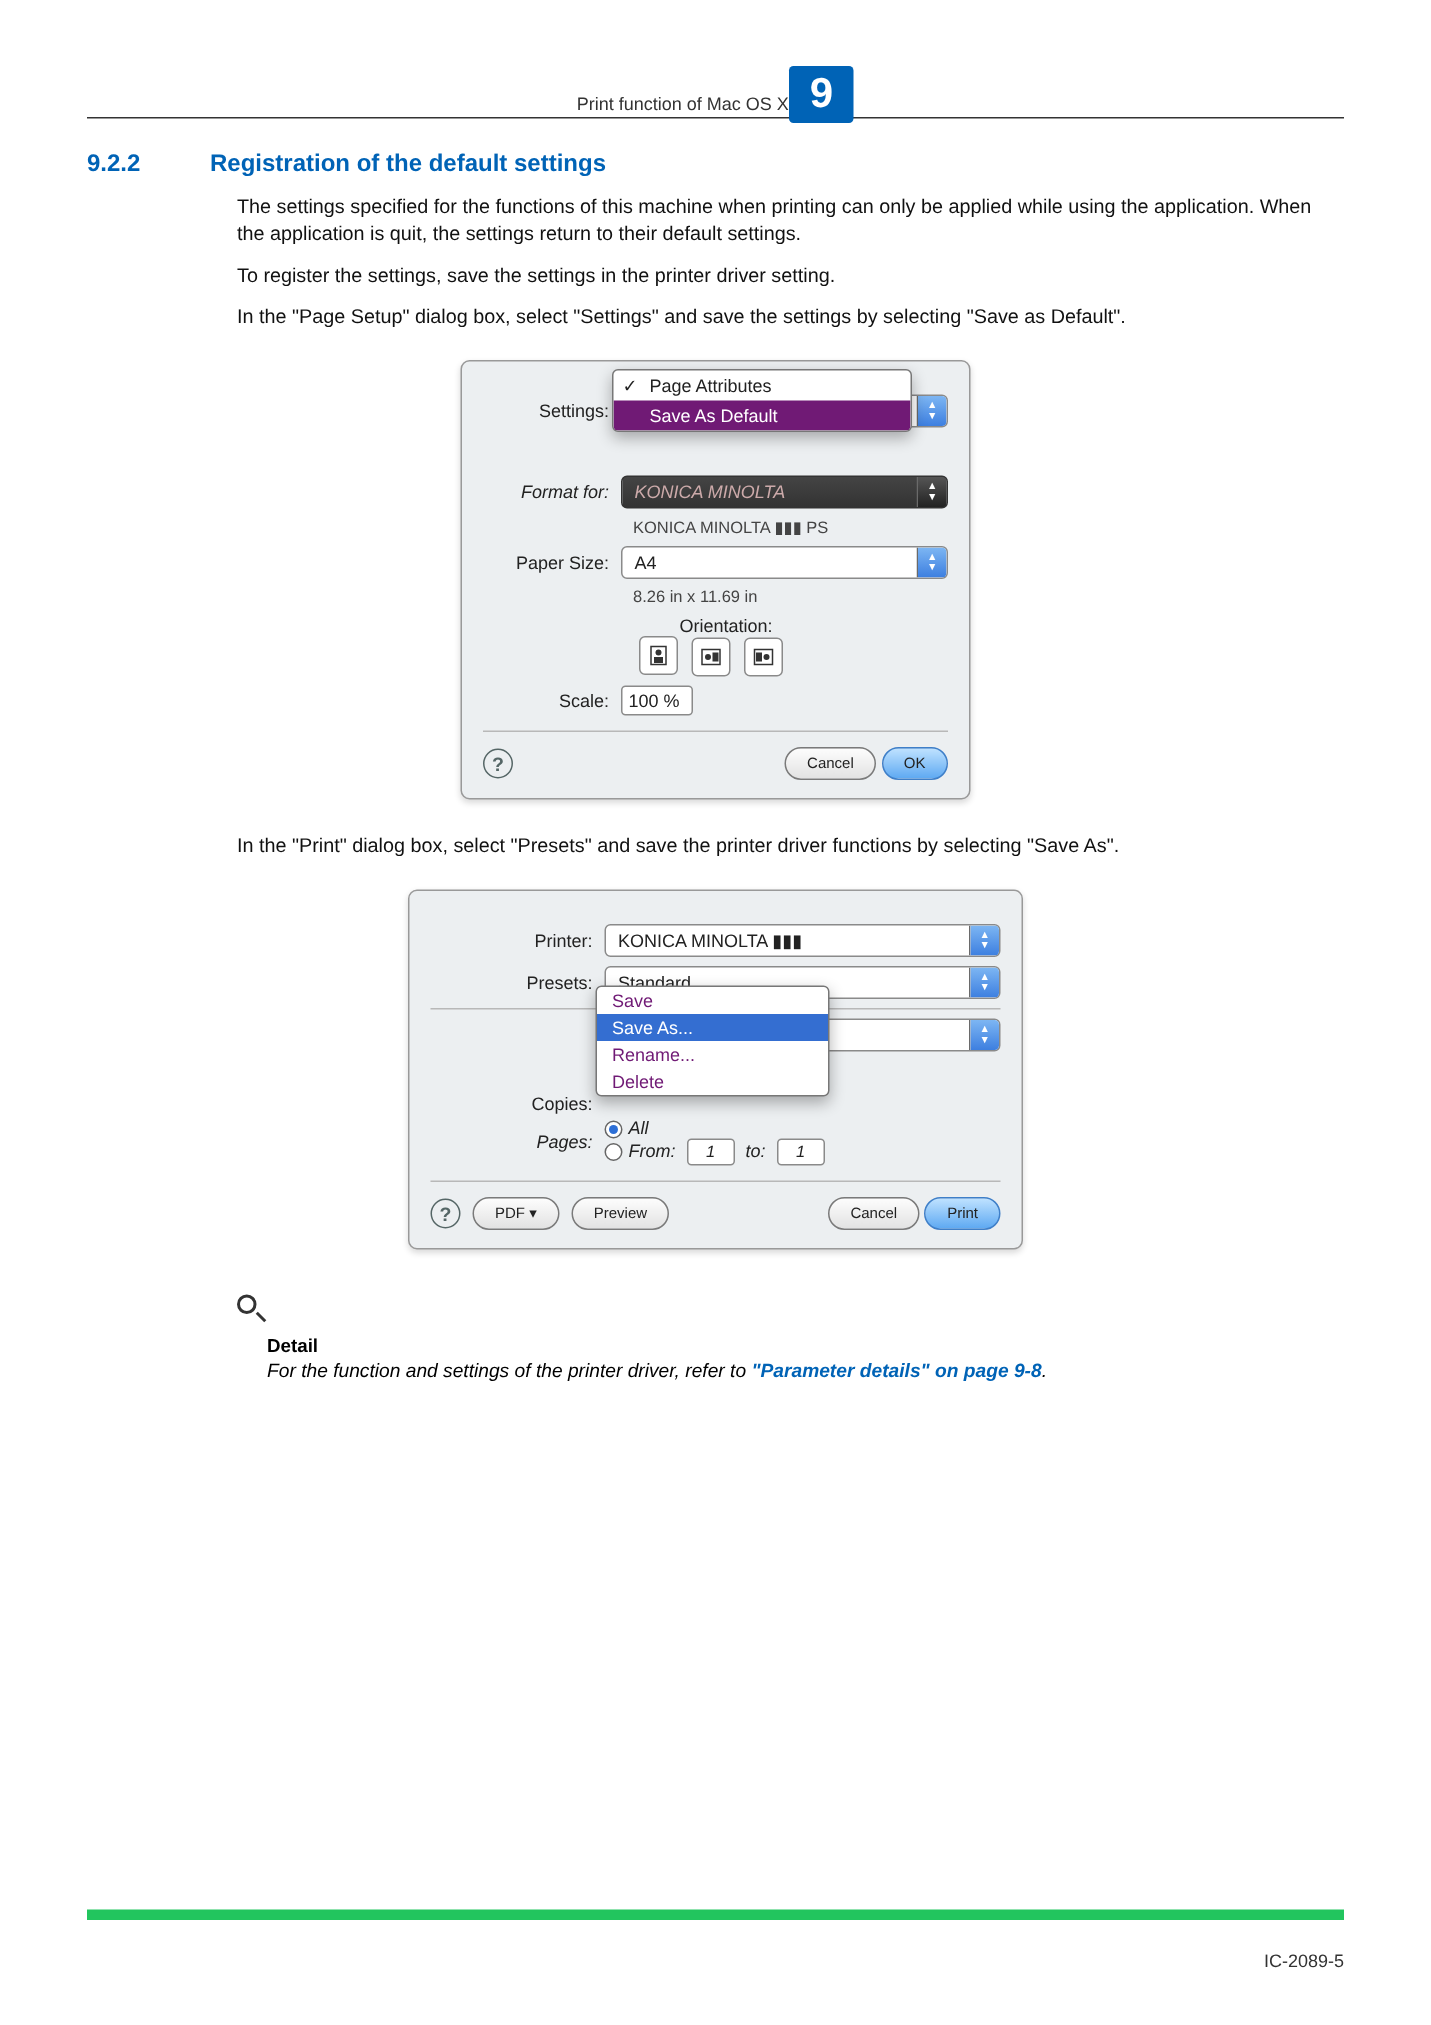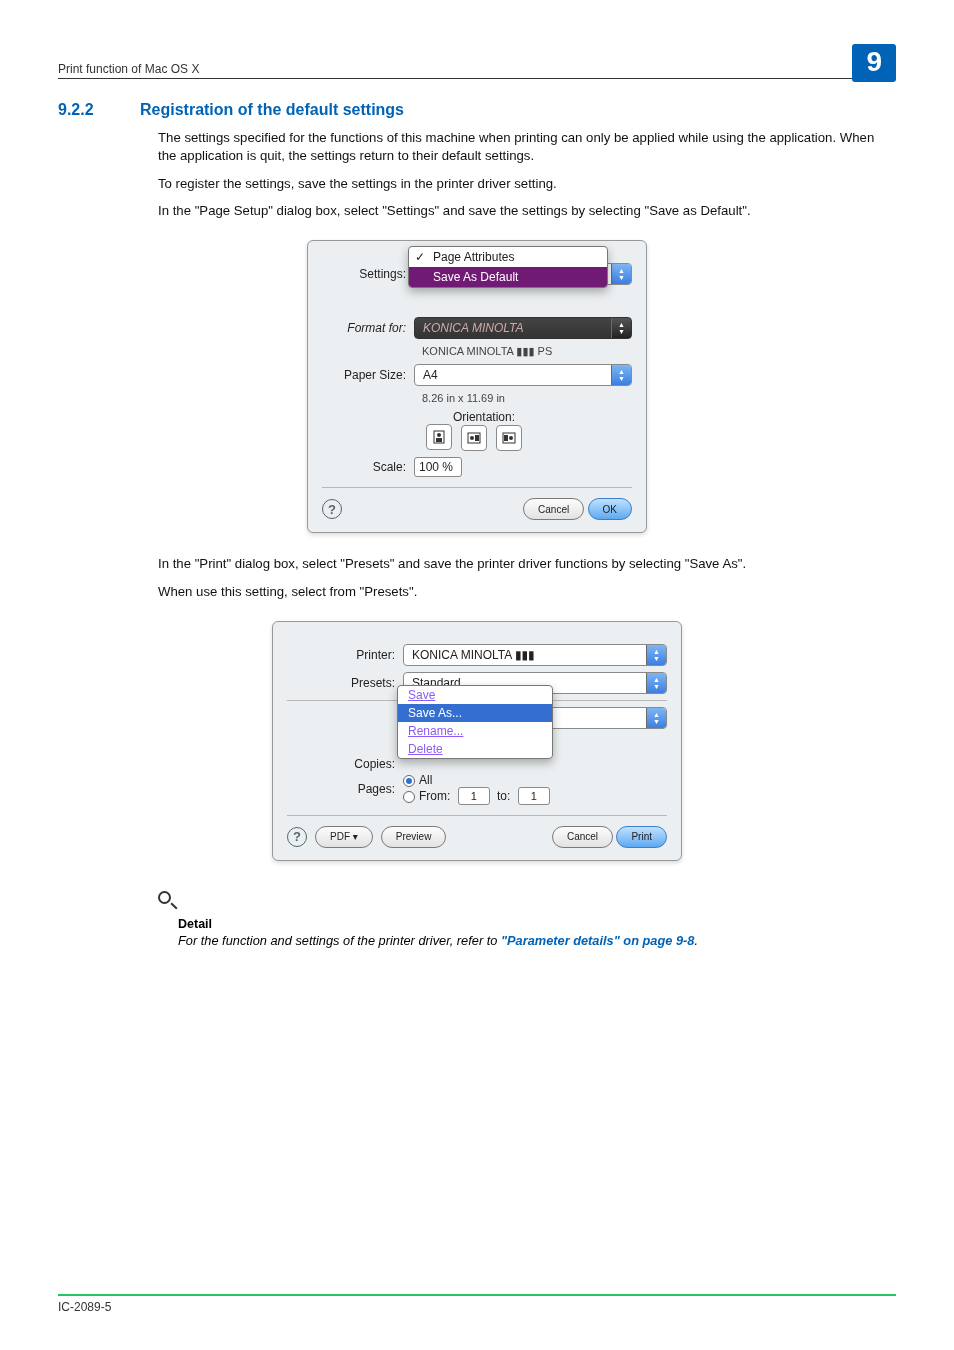--- a/index.html
+++ b/index.html
@@ -1,18 +1,18 @@
 <!DOCTYPE html>
 <html><head>
 <meta charset="utf-8">
 <style>
   * { box-sizing: border-box; margin: 0; padding: 0; }
   html, body { width: 954px; height: 1350px; font-family: Arial, Helvetica, sans-serif; background: #fff; color: #000; }
   .page { width: 954px; height: 1350px; position: relative; padding: 38px 58px 0 58px; }
-  .running-head { display: flex; justify-content: space-between; align-items: flex-end; border-bottom: 1px solid #333; padding-bottom: 2px; margin-bottom: 14px; }
+  .running-head { display: flex; justify-content: center; align-items: flex-end; border-bottom: 1px solid #333; padding-bottom: 2px; margin-bottom: 14px; }
   .running-head .lh { font-size: 12px; color: #333; }
   .chapter-badge { background: #0063b6; color: #fff; font-weight: bold; font-size: 28px; padding: 2px 14px 4px 14px; border-radius: 3px; position: relative; top: 6px; }
   .section-row { display: flex; gap: 26px; margin-top: 22px; }
   .secnum { color: #0063b6; font-weight: bold; font-size: 16px; width: 56px; }
   .sectitle { color: #0063b6; font-weight: bold; font-size: 16px; }
   .body-indent { margin-left: 100px; margin-right: 4px; }
   .para { font-size: 13.2px; line-height: 1.35; color: #111; margin-top: 10px; }
   .dialog-wrap { display: flex; justify-content: center; margin-top: 20px; }
   .mac-dialog { background: #eceff1; border: 1px solid #999; border-radius: 6px; box-shadow: 0 2px 4px rgba(0,0,0,0.15); width: 340px; padding: 16px 14px 12px 14px; font-size: 12px; color: #222; }
   .mac-dialog.wide { width: 410px; }
@@ -32,30 +32,30 @@
   .dialog-sep { border: none; border-top: 1px solid #b8b8b8; margin: 10px 0; }
   .dlg-footer { display: flex; justify-content: space-between; align-items: center; margin-top: 6px; }
   .qmark { width: 20px; height: 20px; border: 1.5px solid #566; border-radius: 50%; display: inline-flex; align-items: center; justify-content: center; font-size: 13px; color: #566; font-weight: bold; }
   .aqua-btn { height: 22px; border: 1px solid #7a7a7a; border-radius: 11px; background: linear-gradient(#fdfdfd,#e2e2e2); font-size: 10px; padding: 0 14px; display: inline-flex; align-items: center; cursor: pointer; }
   .aqua-btn.primary { background: linear-gradient(#bfe2ff,#5ea9f2); border-color:#3f7fc8; }
   .radio { width: 12px; height: 12px; border: 1px solid #666; border-radius: 50%; display: inline-block; margin-right: 4px; vertical-align: middle; background: #fff; position: relative; }
   .radio.checked:before { content: ""; width: 6px; height: 6px; background: #2d6fd6; border-radius: 50%; position: absolute; top: 2px; left: 2px; }
   .mini-input { width: 32px; height: 18px; border: 1px solid #8a8a8a; border-radius: 3px; background: #fff; font-size: 11px; display: inline-flex; align-items: center; justify-content: center; margin: 0 4px; }
   .presets-popup { position:absolute; top:63px; left:124px; width:156px; background:#fff; border:1px solid #777; border-radius:4px; box-shadow:0 4px 10px rgba(0,0,0,0.3); font-size:12px; overflow:hidden; z-index:6;}
   .presets-popup .ppr { padding:2px 10px; }
-  .presets-popup .ppr.dim { color:#8b5cf6;text-decoration:underline; }
+  .presets-popup .ppr.dim { color:#701a75; }
   .presets-popup .ppr.hi { background:#346ed1; color:#fff; }
   .detail-block { margin-top: 30px; }
   .mag-icon { display:inline-block; width:20px; height:20px; margin-left:100px; position:relative; }
   .mag-icon .c { width:13px; height:13px; border:2px solid #333; border-radius:50%; position:absolute; top:0; left:0; }
   .mag-icon .h { width:8px; height:2px; background:#333; position:absolute; top:14px; left:12px; transform:rotate(45deg); }
   .detail-label { font-weight:bold; font-size:12.5px; margin-left:120px; margin-top:2px; }
   .detail-text { font-style: italic; font-size: 12.8px; margin-left: 120px; margin-top: 2px; }
   .detail-text .link { color:#0063b6; font-weight:bold; font-style: italic; }
-  .page-footer { position: absolute; bottom: 36px; left: 58px; right: 58px; border-top: 2px solid #22c55e; display:flex; justify-content: flex-start; font-size:12px; color:#333; padding-top:4px; }
+  .page-footer { position: absolute; bottom: 36px; left: 58px; right: 58px; border-top: 7px solid #22c55e; display:flex; justify-content: flex-end; font-size:12px; color:#333; padding-top:20px; }
 </style>
 </head>
 <body>
 
 <div class="page">
 
   <div class="running-head">
     <div class="lh">Print function of Mac OS X</div>
     <div class="chapter-badge">9</div>
   </div>
@@ -142,21 +142,20 @@
         <div>
           <span class="aqua-btn">Cancel</span>
           <span class="aqua-btn primary">OK</span>
         </div>
       </div>
     </div>
   </div>
 
   <div class="body-indent" style="margin-top:22px;">
     <p class="para">In the "Print" dialog box, select "Presets" and save the printer driver functions by selecting "Save As".</p>
-    <p class="para">When use this setting, select from "Presets".</p>
   </div>
 
   <div class="dialog-wrap">
     <div class="mac-dialog wide" style="position:relative;">
       <div class="formrow">
         <div class="lbl" style="width:116px;">Printer:</div>
         <div class="combo">
           <span>KONICA MINOLTA ▮▮▮</span>
           <div class="arrows"></div>
         </div>
@@ -180,21 +179,21 @@
       <div class="presets-popup">
         <div class="ppr dim">Save</div>
         <div class="ppr hi">Save As...</div>
         <div class="ppr dim">Rename...</div>
         <div class="ppr dim">Delete</div>
       </div>
 
       <div class="formrow" style="margin-top:28px;">
         <div class="lbl" style="width:116px;">Copies:</div>
       </div>
-      <div class="formrow" style="margin-top:-4px;">
+      <div class="formrow" style="margin-top:-4px;font-style:italic;">
         <div class="lbl" style="width:116px;">Pages:</div>
         <div style="font-size:12px;">
           <span class="radio checked"></span><span>All</span><br>
           <span class="radio"></span><span>From:</span>
           <span class="mini-input">1</span>
           <span>to:</span>
           <span class="mini-input">1</span>
         </div>
       </div>
 

